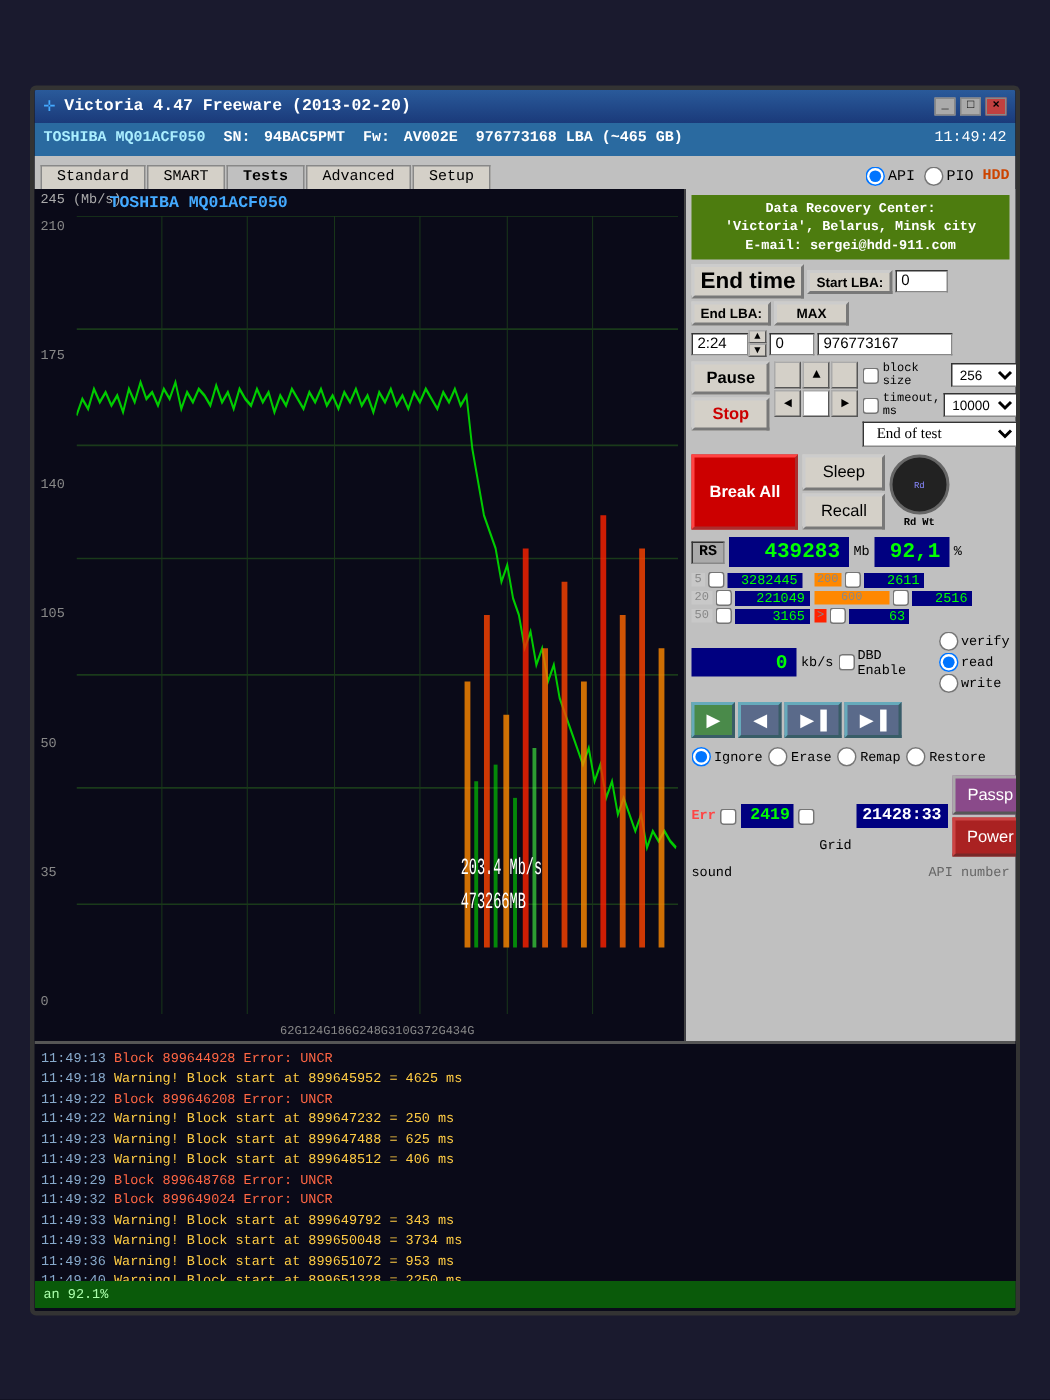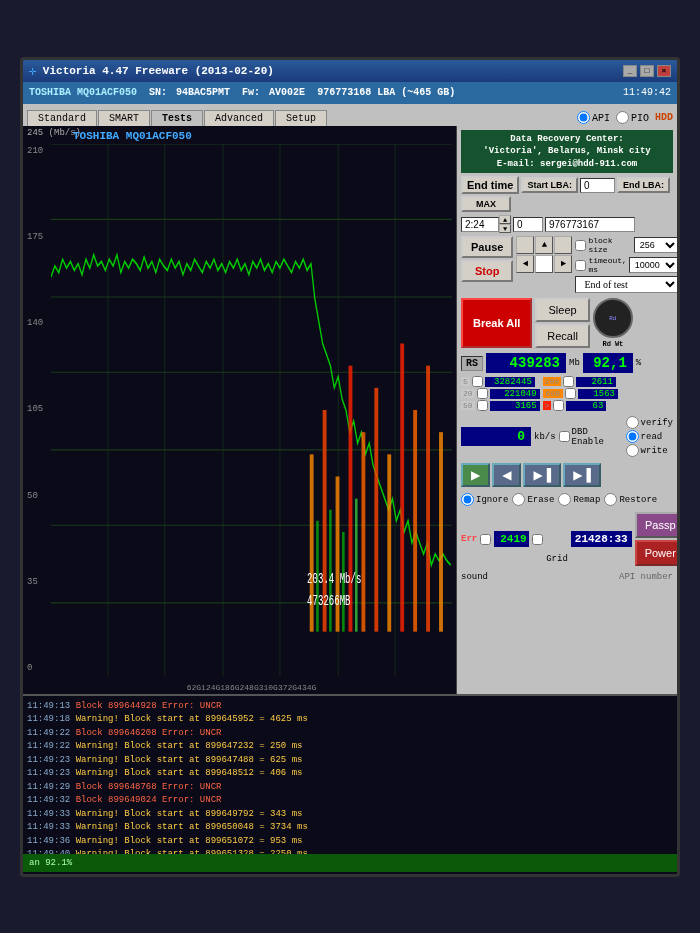--- a/index.html
+++ b/index.html
@@ -196,21 +196,21 @@
     .control-panel {
       width: 220px;
       background: #c0c0c0;
       display: flex;
       flex-direction: column;
       padding: 4px;
       gap: 3px;
     }
 
     .data-recovery-header {
-      background: #14532d;
+      background: #4d7c0f;
       color: white;
       text-align: center;
       font-size: 9px;
       font-weight: bold;
       padding: 3px;
       line-height: 1.4;
     }
 
     .ctrl-input {
       background: white;
@@ -604,21 +604,21 @@
 
     <div class="control-panel">
 
       <div class="data-recovery-header">
         <div>Data Recovery Center:</div>
         <div>'Victoria', Belarus, Minsk city</div>
         <div>E-mail: sergei@hdd-911.com</div>
       </div>
 
       <div style="display:flex; gap:2px; align-items:center; flex-wrap:wrap;">
-        <button class="btn-pause" style="padding:1px 4px; font-size:11px;">End time</button>
+        <button class="btn-pause" style="padding:1px 4px; font-size:15px;">End time</button>
         <button class="btn-pause" style="padding:1px 4px; font-size:9px;">Start LBA:</button>
         <input class="ctrl-input" value="0" style="width: 35px;">
         <button class="btn-pause" style="padding:1px 4px; font-size:9px;">End LBA:</button>
         <button class="btn-pause" style="padding:1px 4px; font-size:9px;">MAX</button>
       </div>
 
       <div style="display:flex; gap:2px; align-items:center;">
         <div class="spinner-input">
           <input class="ctrl-input" value="2:24" style="width: 38px;">
           <div class="spinner-arrows">
@@ -718,23 +718,23 @@
                 <span style="background:#000080; color:#00ff00; padding:0 3px; font-size:9px; min-width:50px; text-align:right;">3165</span>
               </div>
             </div>
             <div style="display:flex; flex-direction:column; gap:1px; font-size:8px;">
               <div style="display:flex; gap:2px; align-items:center;">
                 <span style="color:#888; background:#ff8800; padding:0 2px; font-size:8px;">200</span>
                 <input type="checkbox" class="checkbox-small" style="">
                 <span style="background:#000080; color:#00ff00; padding:0 3px; font-size:9px; min-width:40px; text-align:right;">2611</span>
               </div>
               <div style="display:flex; gap:2px; align-items:center;">
-                <span style="color:#888; background:#ff8800; padding:0 3px; font-size:8px;">600</span>
+                <span style="color:#888; background:#ff8800; padding:0 18px; font-size:8px;">600</span>
                 <input type="checkbox" class="checkbox-small" style="">
-                <span style="background:#000080; color:#00ff00; padding:0 3px; font-size:9px; min-width:40px; text-align:right;">1563</span>
+                <span style="background:#000080; color:#00ff00; padding:0 3px; font-size:9px; min-width:40px; text-align:right;">2516</span>
               </div>
               <div style="display:flex; gap:2px; align-items:center;">
                 <span style="color:#888; background:#ff2200; padding:0 2px; font-size:8px;">&gt;</span>
                 <input type="checkbox" class="checkbox-small" style="">
                 <span style="background:#000080; color:#00ff00; padding:0 3px; font-size:9px; min-width:40px; text-align:right;">63</span>
               </div>
             </div>
           </div>
         </div>
       </div>

